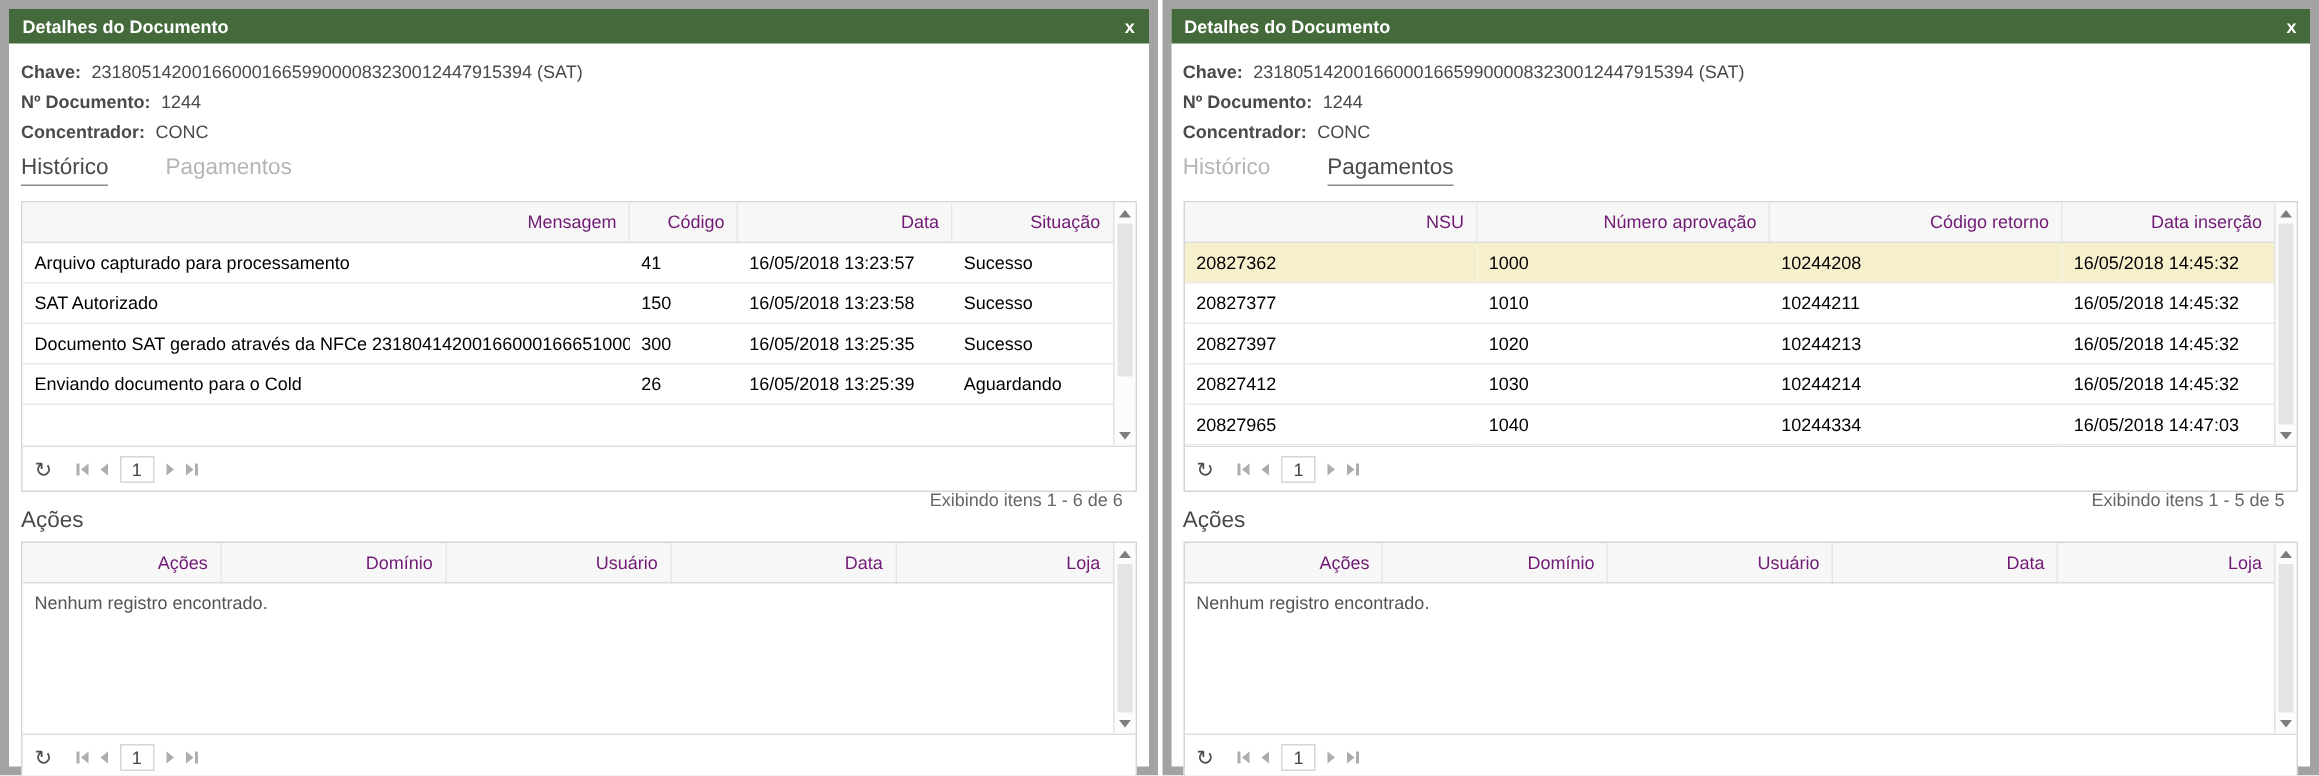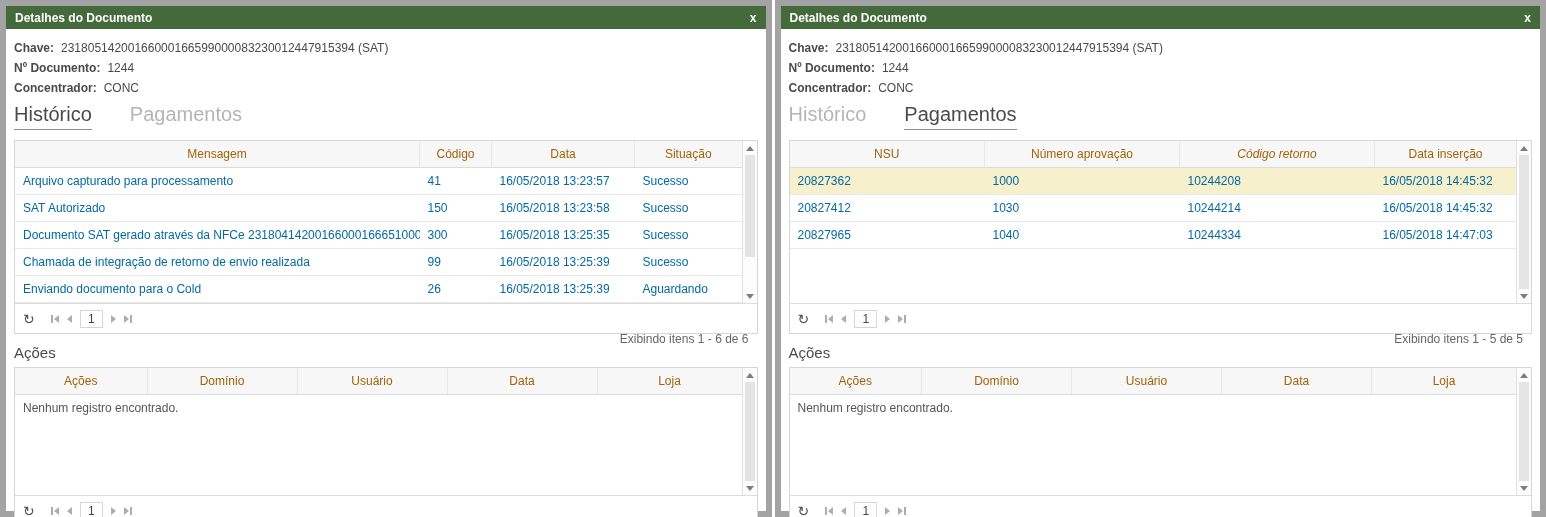--- a/index.html
+++ b/index.html
@@ -9,48 +9,48 @@
 
   .titlebar{background:var(--header-bg,#44693B);color:#fff;display:flex;align-items:center;justify-content:space-between;
     padding:0 9px;font-size:12px;font-weight:bold;height:23px;flex:0 0 auto;box-sizing:border-box;}
   .close{cursor:pointer;font-size:12px;font-weight:bold;line-height:1;}
 
   .pbody{padding:9px 8px 6px;flex:1;display:flex;flex-direction:column;box-sizing:border-box;}
 
   .field{font-size:12px;color:#4a4a4a;line-height:20px;white-space:nowrap;}
   .flabel{margin-right:7px;font-weight:bold;}
 
-  .tabs{margin:5px 0 10px;display:flex;gap:38px;font-size:20px;}
+  .tabs{margin:5px 0 10px;display:flex;gap:38px;font-size:15px;}
   .tab{color:#b5b5b5;padding-bottom:3px;cursor:pointer;}
   .tab.active{color:#4a4a4a;border-bottom:1px solid #8a8a8a;}
 
   .grid{border:1px solid #d6d6d6;background:#fff;}
   .grid-content{display:flex;overflow:hidden;}
   .g-hist .grid-content,.g-pag .grid-content{height:162px;}
   .g-acoes .grid-content{height:127px;}
   .tablewrap{flex:1;overflow:hidden;background:#fff;}
 
   table{border-collapse:collapse;width:100%;table-layout:fixed;font-size:12px;}
-  th{background:#f7f7f7;color:#a16207;font-weight:normal;text-align:center;padding:5px 8px;
+  th{background:#f7f7f7;color:#701a75;font-weight:normal;text-align:right;padding:5px 8px;
      border-bottom:1px solid #dcdcdc;border-right:1px solid #e6e6e6;height:26px;box-sizing:border-box;
      overflow:hidden;white-space:nowrap;}
   th:last-child{border-right:none;}
-  td{padding:6px 8px;color:#0369a1;border-bottom:1px solid #e9e9e9;white-space:nowrap;overflow:hidden;
+  td{padding:6px 8px;color:#000000;border-bottom:1px solid #e9e9e9;white-space:nowrap;overflow:hidden;
      height:27px;box-sizing:border-box;}
   tr.selected td{background:var(--selected-row-bg,#F7F0CD);}
   tr.empty-row td{border-bottom:none;height:24px;color:#555;}
 
   
   .g-hist th:nth-child(2){width:72px;}
   .g-hist td:nth-child(2){text-align:left;}
   .g-hist th:nth-child(3){width:143px;}
   .g-hist th:nth-child(4){width:107px;}
   .g-pag th:nth-child(1){width:195px;}
   .g-pag th:nth-child(2){width:195px;}
-  .g-pag th:nth-child(3){width:195px;font-style:italic;}
+  .g-pag th:nth-child(3){width:195px;}
   .g-acoes th:nth-child(1){width:132px;}
   .g-acoes th:nth-child(2){width:150px;}
   .g-acoes th:nth-child(3){width:150px;}
   .g-acoes th:nth-child(4){width:150px;}
 
   
   .vscroll{width:14px;border-left:1px solid #e2e2e2;display:flex;flex-direction:column;align-items:center;background:#fcfcfc;flex:0 0 auto;}
   .sarr{height:14px;width:100%;display:flex;align-items:center;justify-content:center;flex:0 0 auto;}
   .tri-up{width:0;height:0;border-left:4px solid transparent;border-right:4px solid transparent;border-bottom:5px solid #7d7d7d;}
   .tri-down{width:0;height:0;border-left:4px solid transparent;border-right:4px solid transparent;border-top:5px solid #7d7d7d;}
@@ -122,26 +122,20 @@
                     <td>16/05/2018 13:23:58</td>
                     <td>Sucesso</td>
                   </tr>
                   <tr>
                     <td>Documento SAT gerado através da NFCe 231804142001660001666510000986970796</td>
                     <td>300</td>
                     <td>16/05/2018 13:25:35</td>
                     <td>Sucesso</td>
                   </tr>
                   <tr>
-                    <td>Chamada de integração de retorno de envio realizada</td>
-                    <td>99</td>
-                    <td>16/05/2018 13:25:39</td>
-                    <td>Sucesso</td>
-                  </tr>
-                  <tr>
                     <td>Enviando documento para o Cold</td>
                     <td>26</td>
                     <td>16/05/2018 13:25:39</td>
                     <td>Aguardando</td>
                   </tr>
                 </tbody>
               </table>
             </div>
           <div class="vscroll">
             <span class="sarr">
@@ -269,20 +263,32 @@
                   </tr>
                 </thead>
                 <tbody>
                   <tr class="selected">
                     <td>20827362</td>
                     <td>1000</td>
                     <td>10244208</td>
                     <td>16/05/2018 14:45:32</td>
                   </tr>
                   <tr>
+                    <td>20827377</td>
+                    <td>1010</td>
+                    <td>10244211</td>
+                    <td>16/05/2018 14:45:32</td>
+                  </tr>
+                  <tr>
+                    <td>20827397</td>
+                    <td>1020</td>
+                    <td>10244213</td>
+                    <td>16/05/2018 14:45:32</td>
+                  </tr>
+                  <tr>
                     <td>20827412</td>
                     <td>1030</td>
                     <td>10244214</td>
                     <td>16/05/2018 14:45:32</td>
                   </tr>
                   <tr>
                     <td>20827965</td>
                     <td>1040</td>
                     <td>10244334</td>
                     <td>16/05/2018 14:47:03</td>

